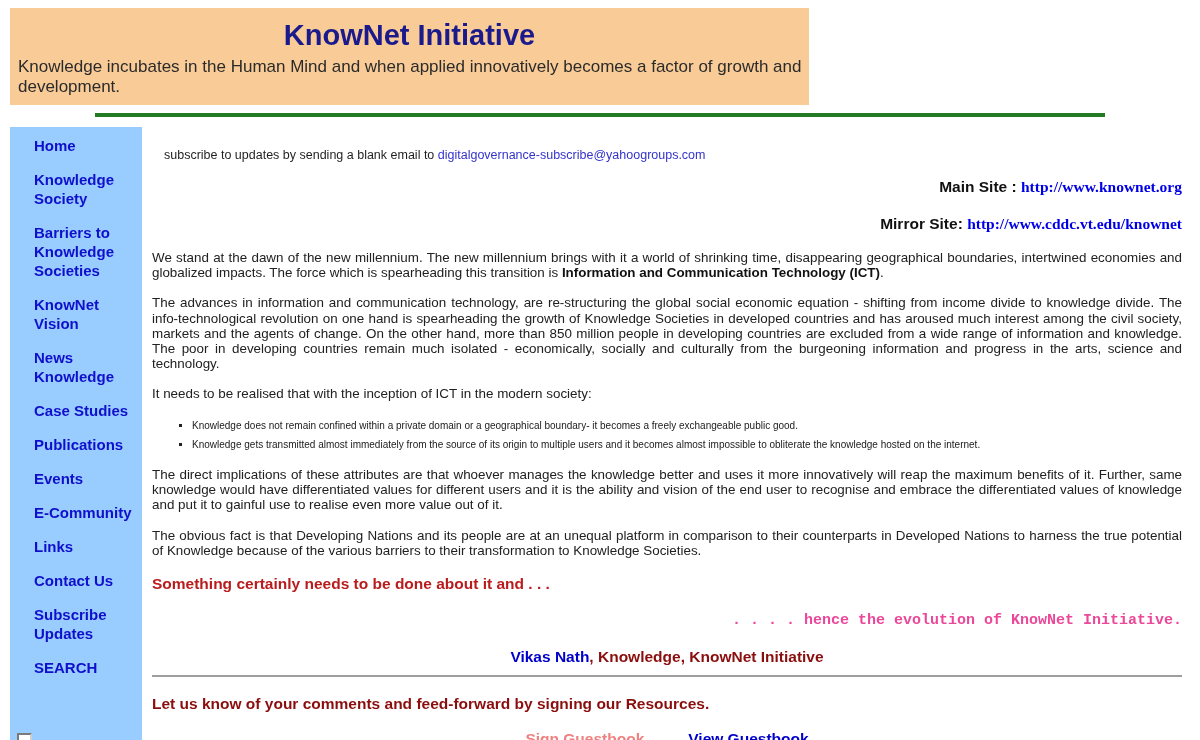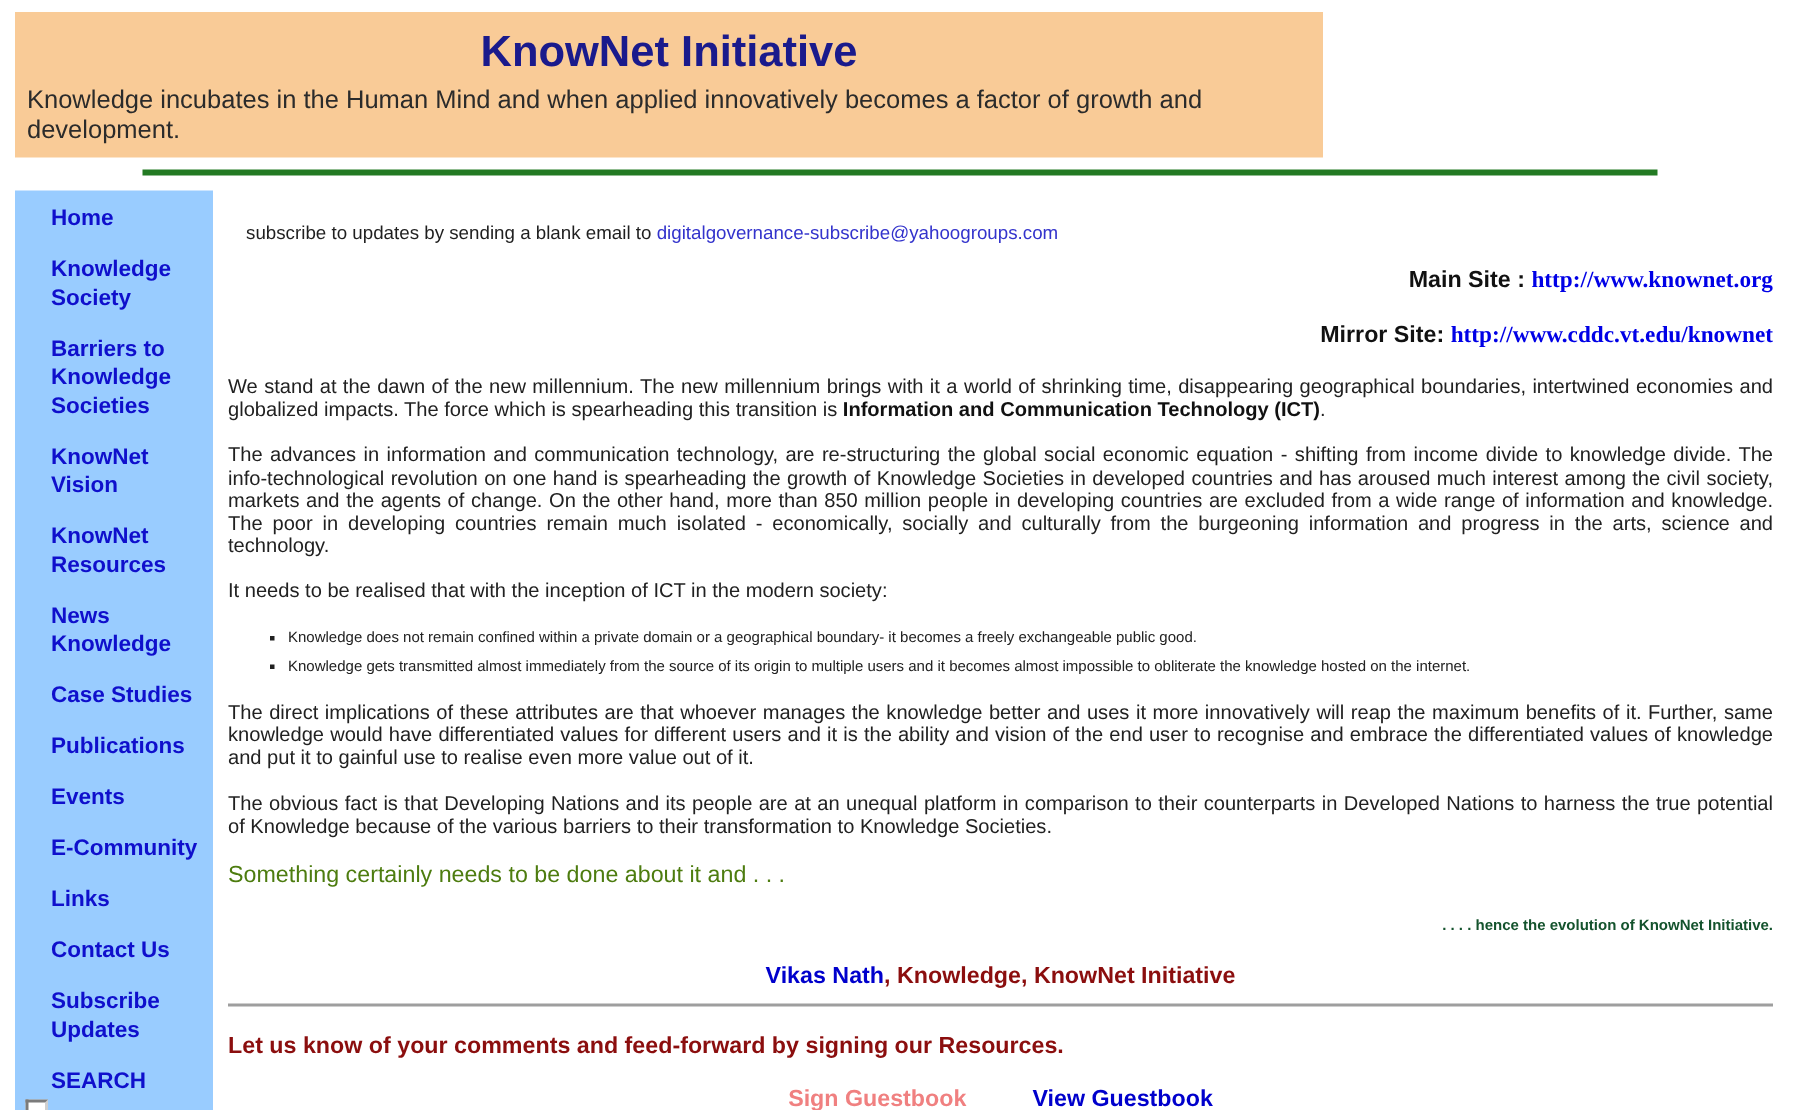--- a/index.html
+++ b/index.html
@@ -5,21 +5,21 @@
   * { box-sizing: border-box; }
   html, body { margin: 0; padding: 0; }
   body {
     width: 1200px; height: 740px; position: relative; overflow: hidden;
     background: #ffffff;
     font-family: "Liberation Sans", sans-serif;
   }
 
   
   .header {
-    position: absolute; left: 10px; top: 8px; width: 872px; height: 97px;
+    position: absolute; left: 10px; top: 8px; width: 799px; height: 97px;
     background: #F9CB97;
   }
   .page-title {
     margin: 11px 0 0 0; text-align: center;
     font-size: 29px; font-weight: bold; color: #1A1A8C;
   }
   .tagline {
     position: absolute; left: 8px; bottom: 8px; right: 4px;
     font-size: 17px; color: #2B2B2B;
   }
@@ -66,22 +66,22 @@
   p.body b { color: #111111; }
 
   ul.bullets {
     margin: 16px 0 0 0; padding-left: 40px; list-style-type: square;
   }
   ul.bullets li {
     font-size: 10px; line-height: 15.2px; color: #212121;
     text-align: justify; margin-bottom: 4px;
   }
 
-  .statement-left  { margin-top: 17px; font-size: 15.5px; font-weight: normal; color: #4d7c0f; }
-  .statement-right { margin-top: 19px; font-size: 10px; font-weight: bold; color: #14532d; text-align: right; }
+  .statement-left  { margin-top: 17px; font-size: 15.5px; font-weight: bold; color: #b91c1c; }
+  .statement-right { margin-top: 19px; font-size: 15px; font-weight: bold; color: #ec4899; text-align: right; font-family: Liberation Mono, monospace; }
 
   .signature { margin-top: 19px; text-align: center; font-size: 15.5px; font-weight: bold; }
   .signature .name { color: #0000CC; cursor: pointer; text-decoration: none; }
   .signature .role { color: #8B0E0E; }
 
   hr.divider {
     margin: 9px 0 0 0; border: none; height: 0;
     border-top: 2px solid #9e9e9e;
   }
 
@@ -102,21 +102,20 @@
   <div class="tagline">Knowledge incubates in the Human Mind and when applied innovatively becomes a factor of growth and development.</div>
 </div>
 
 <div class="green-rule"></div>
 
 <div class="sidebar">
   <a class="nav-item">Home</a>
   <a class="nav-item">Knowledge Society</a>
   <a class="nav-item">Barriers to Knowledge Societies</a>
   <a class="nav-item">KnowNet Vision</a>
-  <a class="nav-item">KnowNet Resources</a>
   <a class="nav-item">News Knowledge</a>
   <a class="nav-item">Case Studies</a>
   <a class="nav-item">Publications</a>
   <a class="nav-item">Events</a>
   <a class="nav-item">E-Community</a>
   <a class="nav-item">Links</a>
   <a class="nav-item">Contact Us</a>
   <a class="nav-item">Subscribe Updates</a>
   <a class="nav-item">SEARCH</a>
 </div>

